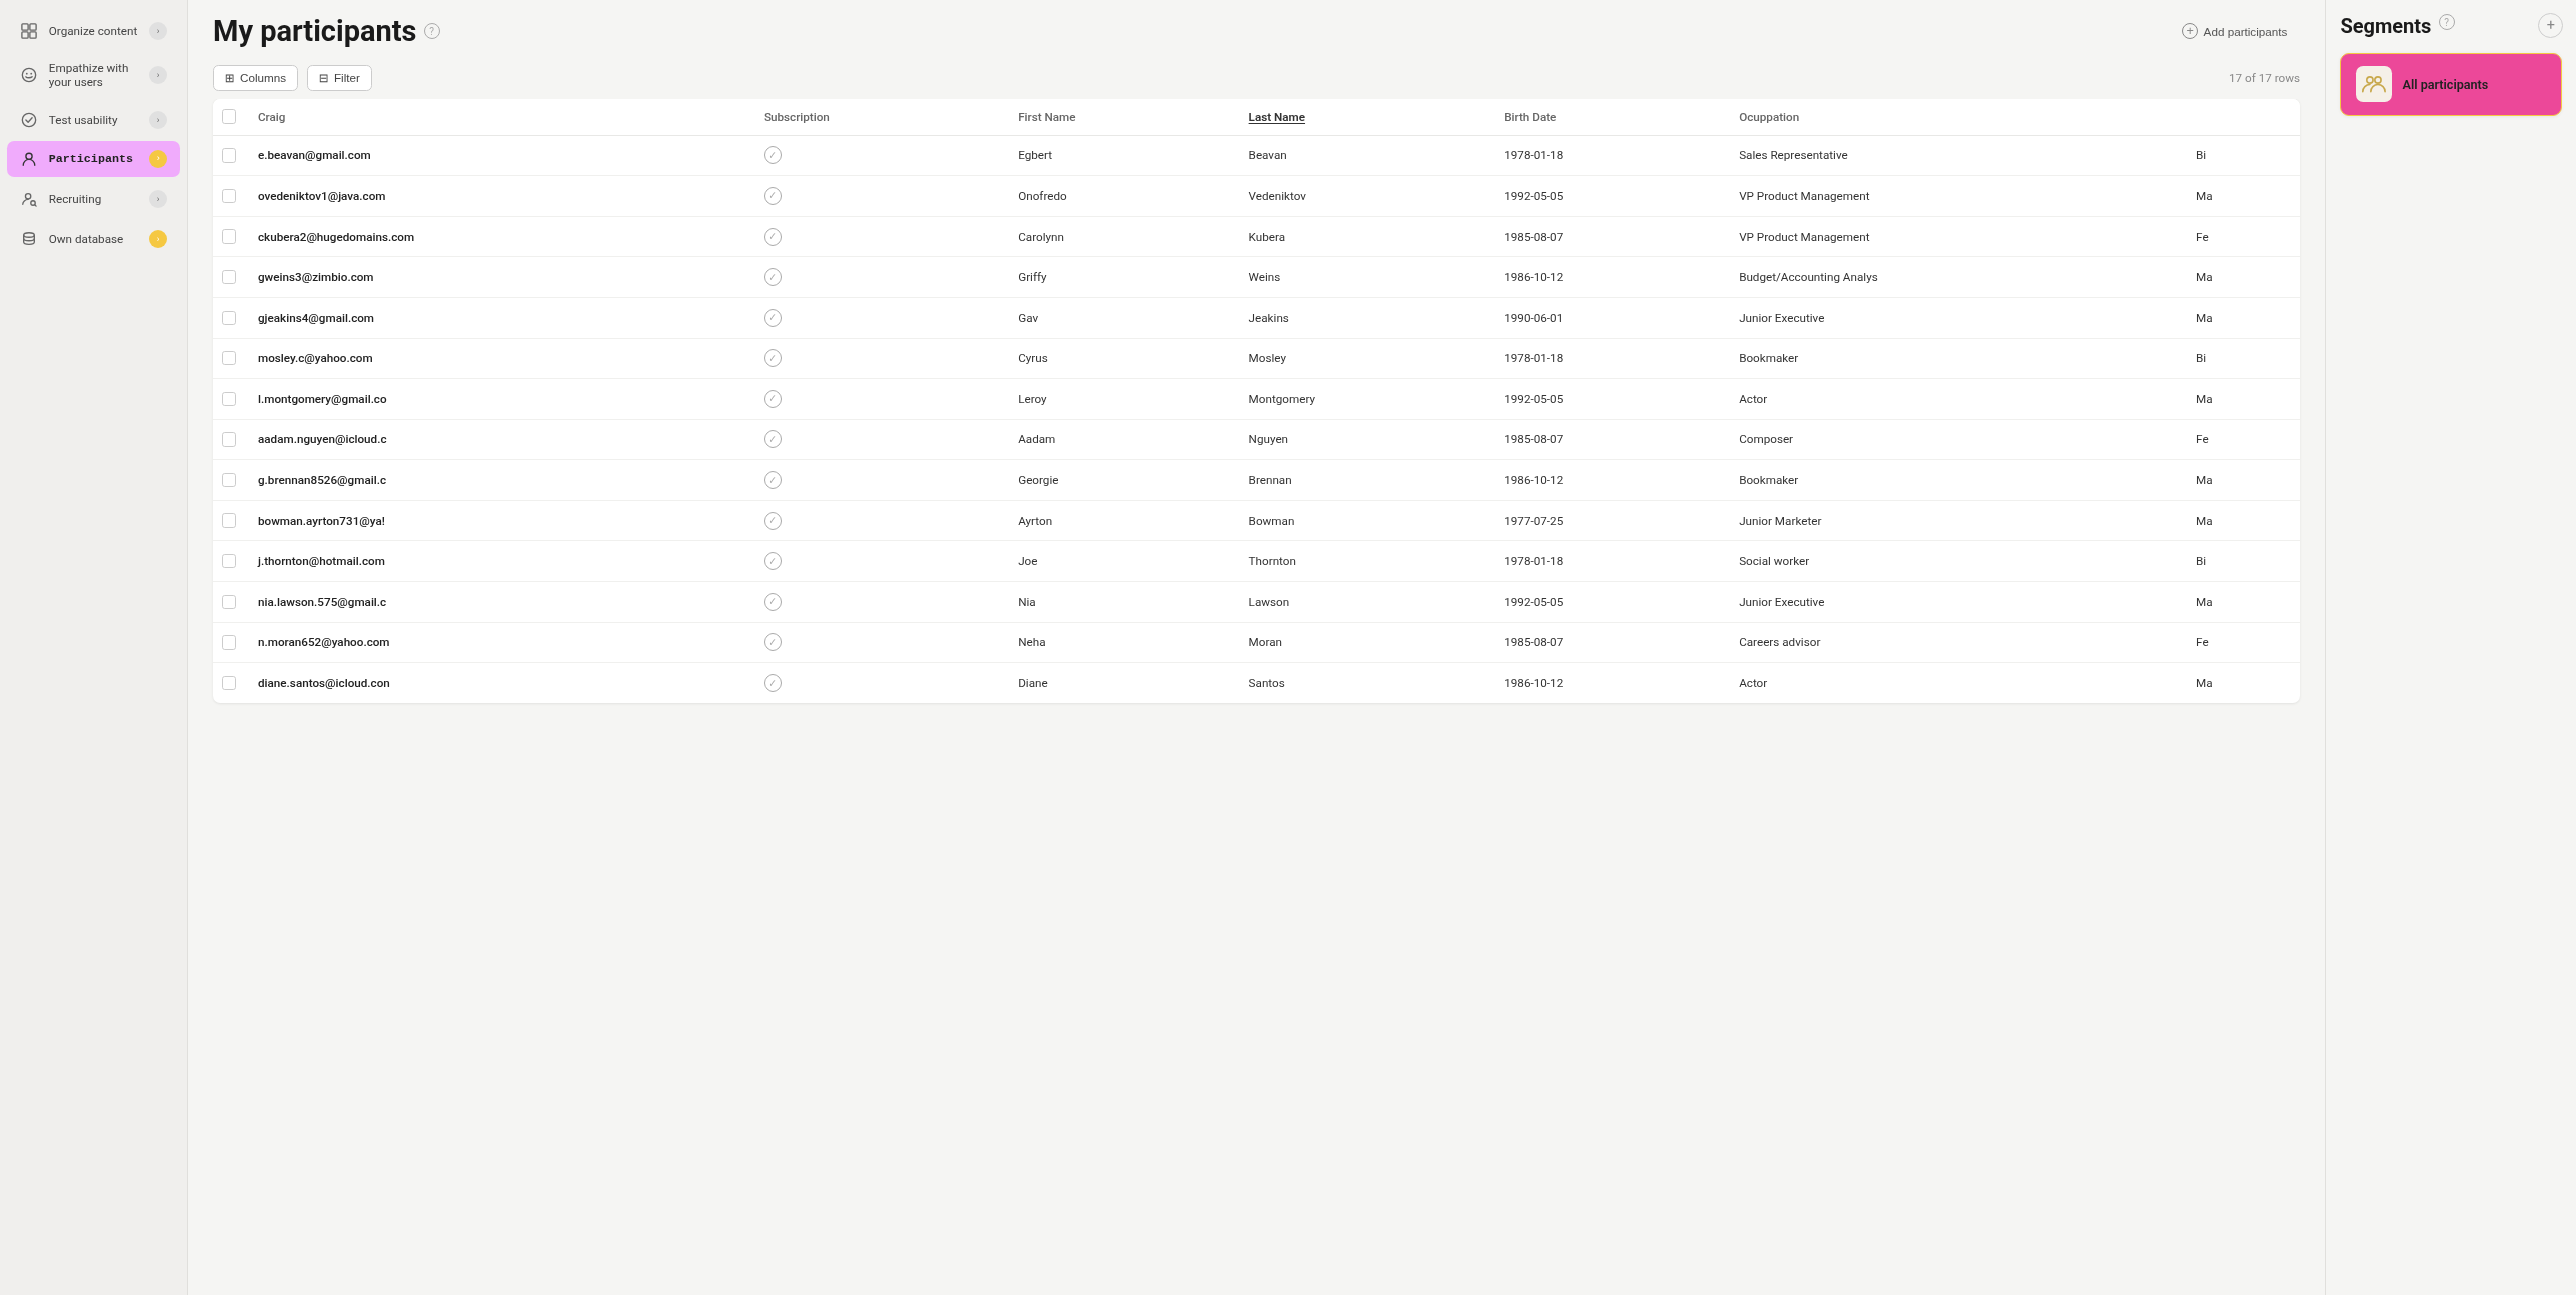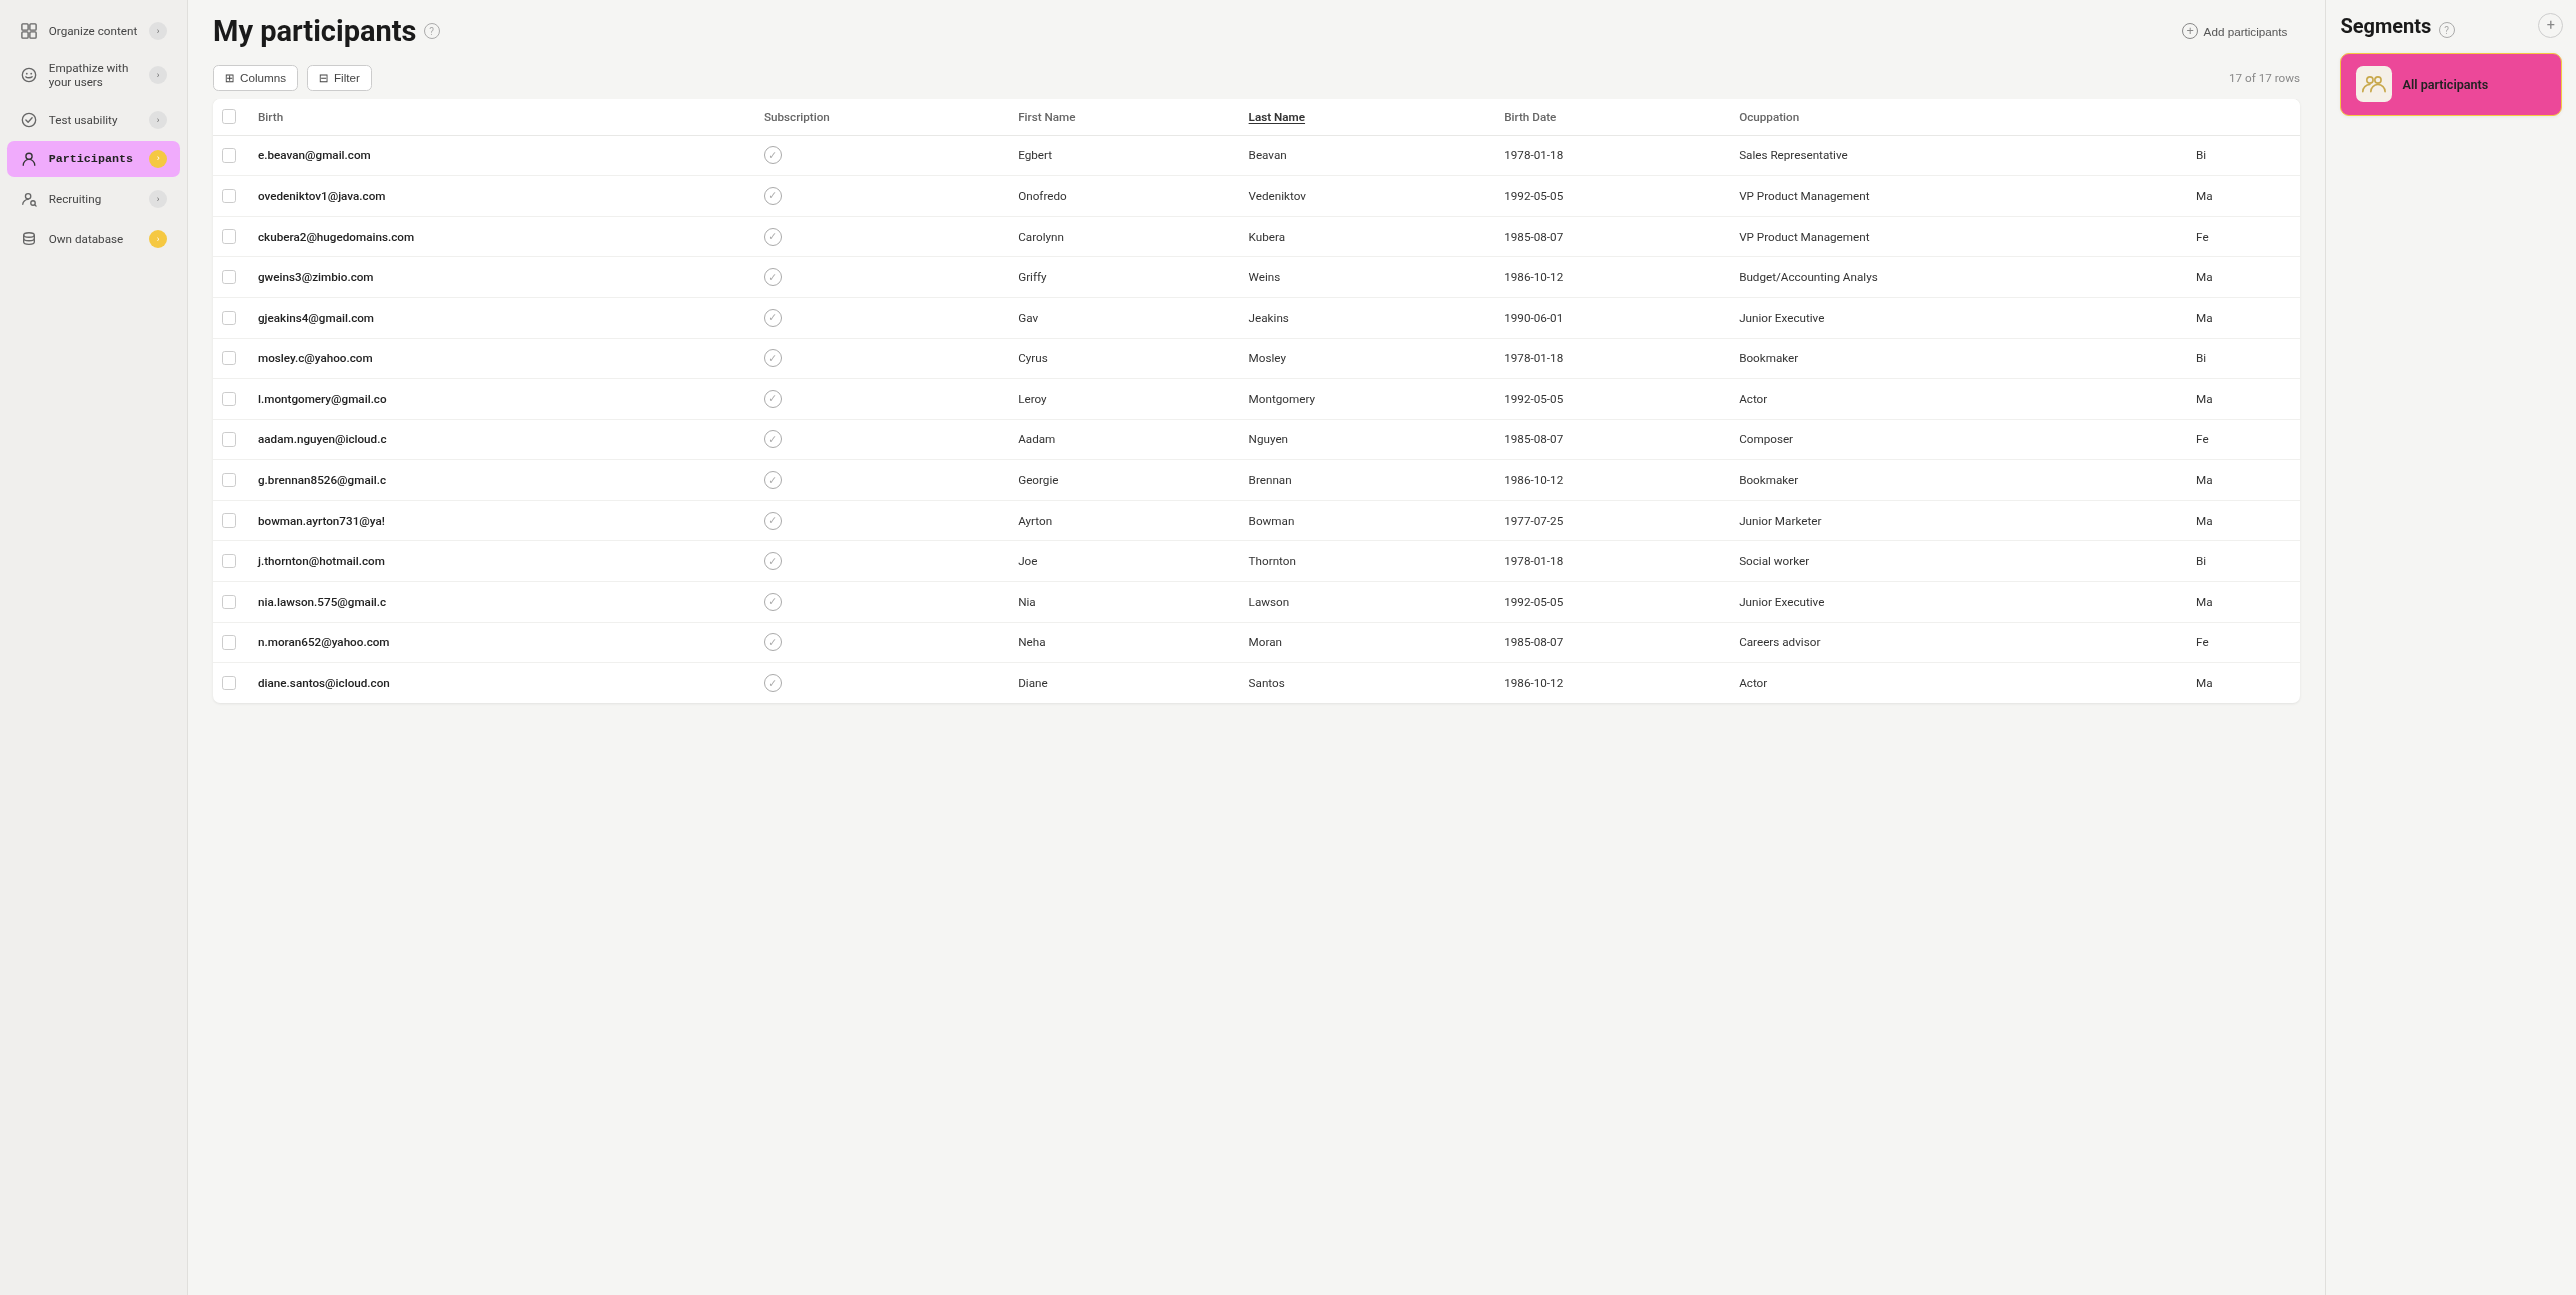--- a/index.html
+++ b/index.html
@@ -230,21 +230,21 @@
       width: 251px;
       background: #f5f5f3;
       border-left: 0.9px solid #e0dfdc;
       display: flex;
       flex-direction: column;
       padding: 14.4px;
       flex-shrink: 0;
     }
     .segments-header {
       display: flex;
-      align-items: flex-end;
+      align-items: flex-start;
       gap: 7.2px;
       margin-bottom: 14.4px;
     }
     .segments-title {
       font-size: 20px;
       font-weight: 700;
       color: #1a1a1a;
     }
     .segments-item {
       display: flex;
@@ -392,21 +392,21 @@
     <div class="row-count">17 of 17 rows</div>
   </div>
 
   <div class="table-container">
     <table>
       <thead>
         <tr>
           <th class="check-col">
             <div class="checkbox"></div>
           </th>
-          <th>Birth</th>
+          <th>Craig</th>
           <th>Subscription</th>
           <th>First Name</th>
           <th class="sortable">Last Name</th>
           <th>Birth Date</th>
           <th>Ocuppation</th>
           <th></th>
         </tr>
       </thead>
       <tbody id="table-body">
       <tr>

